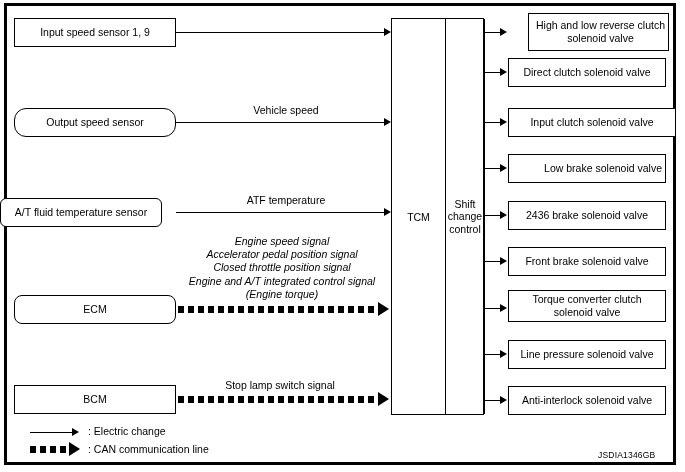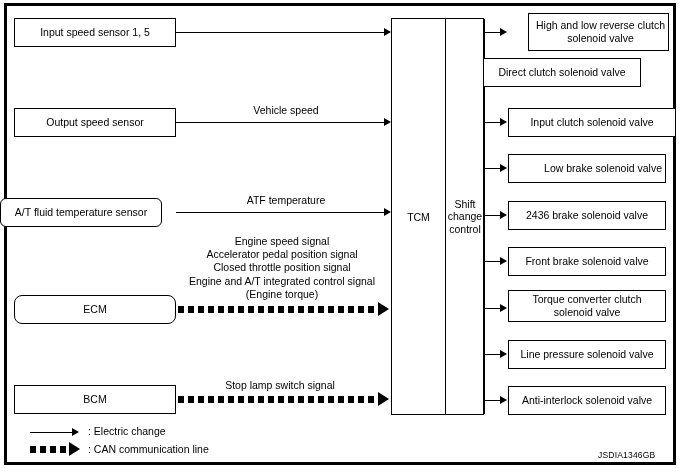--- a/index.html
+++ b/index.html
@@ -141,24 +141,24 @@
   }
 </style>
 </head>
 <body>
 
 <div id="canvas">
 
   <div class="frame"></div>
 
   <div class="box" style="left:14px; top:18px; width:162px; height:29px;">
-    <span>Input speed sensor 1, 5</span>
-  </div>
-
-  <div class="box" style="left:14px; top:108px; width:162px; height:29px;">
+    <span>Input speed sensor 1, 9</span>
+  </div>
+
+  <div class="box" style="left:14px; top:108px; width:162px; height:29px;border-radius:12px;">
     <span>Output speed sensor</span>
   </div>
 
   <div class="box" style="left:0; top:198px; width:162px; height:29px;border-radius:6px;">
     <span>A/T fluid temperature sensor</span>
   </div>
 
   <div class="box" style="left:14px; top:295px; width:162px; height:29px;border-radius:8px;">
     <span>ECM</span>
   </div>
@@ -173,21 +173,21 @@
   <div class="hline" style="left:176px; top:122px; width:208px;"></div>
   <div class="arrowhead" style="left:384px; top:118px;"></div>
   <div class="sig-label" style="left:196px; top:104px; width:180px;">Vehicle speed</div>
 
   <div class="hline" style="left:176px; top:212px; width:208px;"></div>
   <div class="arrowhead" style="left:384px; top:208px;"></div>
   <div class="sig-label" style="left:196px; top:194px; width:180px;">ATF temperature</div>
 
   <div class="can-line" style="left:178px; top:306px; width:200px;"></div>
   <div class="can-arrowhead" style="left:378px; top:302px;"></div>
-  <div class="sig-label" style="left: 170px; top: 235px; width: 224px; white-space: pre-line;">Engine speed signal
+  <div class="sig-label" style="left: 170px; top: 235px; width: 224px; white-space: pre-line; font-style: italic;">Engine speed signal
 Accelerator pedal position signal
 Closed throttle position signal
 Engine and A/T integrated control signal
 (Engine torque)</div>
 
   <div class="can-line" style="left:178px; top:396px; width:200px;"></div>
   <div class="can-arrowhead" style="left:378px; top:392px;"></div>
   <div class="sig-label" style="left:190px; top:379px; width:180px;">Stop lamp switch signal</div>
 
   <div class="tcm-box" style="left:391px; top:18px; width:93px; height:397px;">
@@ -224,21 +224,21 @@
   <div class="arrowhead" style="left:500px; top:350px;"></div>
 
   <div class="hline" style="left:484px; top:400px; width:18px;"></div>
   <div class="arrowhead" style="left:500px; top:396px;"></div>
 
   <div class="box" style="left:528px; top:13px; width:141px; height:38px;justify-content:flex-end;">
     <span style="white-space: pre-line;">High and low reverse clutch
 solenoid valve</span>
   </div>
 
-  <div class="box" style="left:483px; top:58px; width:158px; height:29px;">
+  <div class="box" style="left:508px; top:58px; width:158px; height:29px;">
     <span>Direct clutch solenoid valve</span>
   </div>
 
   <div class="box" style="left:508px; top:108px; width:168px; height:29px;">
     <span>Input clutch solenoid valve</span>
   </div>
 
   <div class="box" style="left:508px; top:154px; width:158px; height:29px;justify-content:flex-end;">
     <span>Low brake solenoid valve</span>
   </div>

